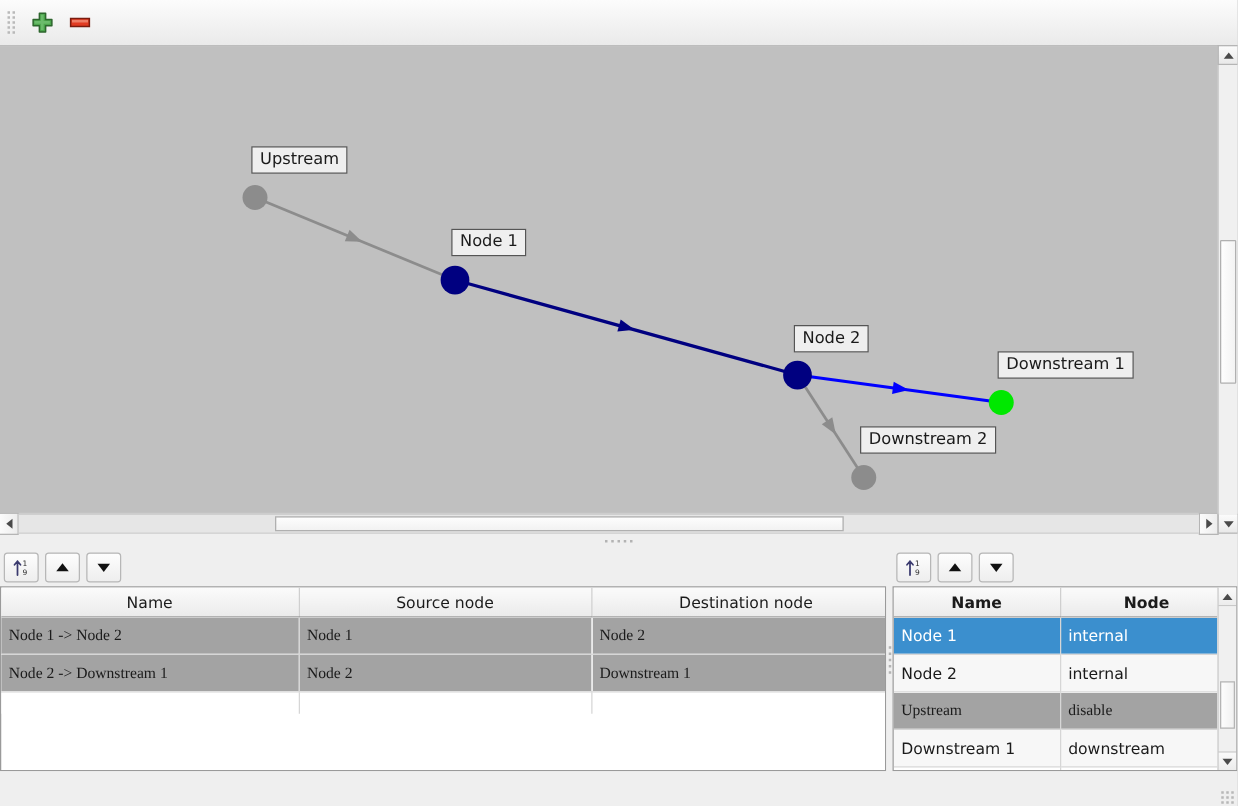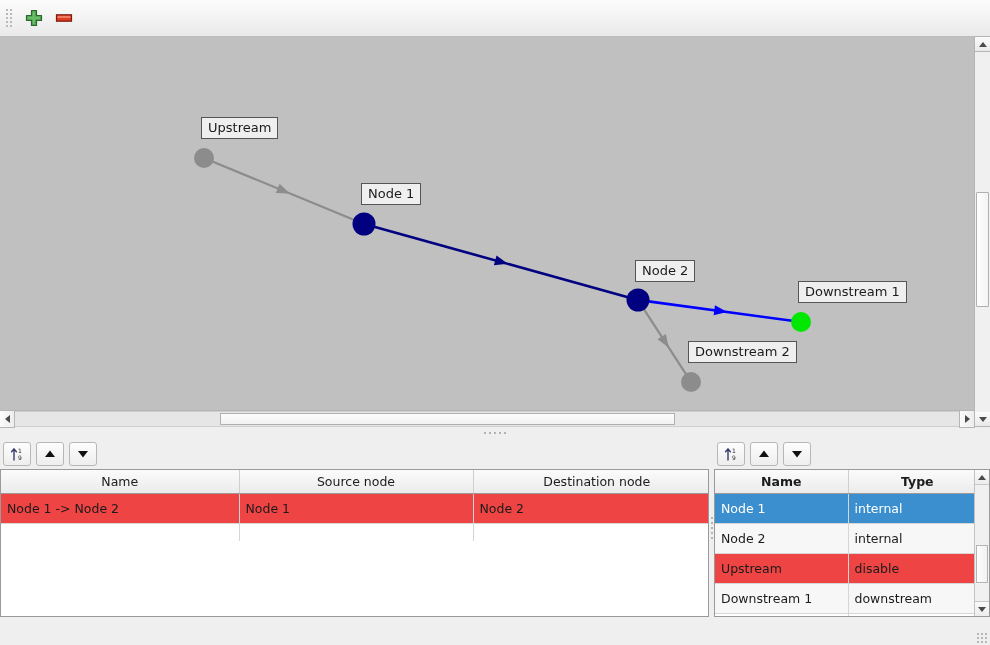--- a/index.html
+++ b/index.html
@@ -204,21 +204,21 @@
     padding: 0 6px;
     border-right: 1px solid #d6d6d6;
     border-bottom: 1px solid #d6d6d6;
     font-size: 12.5px;
     color: #1b1b1b;
     white-space: nowrap;
     overflow: hidden;
     text-overflow: ellipsis;
   }
   tbody td:last-child { border-right: none; }
-  tbody tr.odd td { background: #ef4444; }
+  tbody tr.odd td { background: #a3a3a3; font-family: Liberation Serif, serif; }
   tbody tr.even td { background: #f7f7f7; }
   tbody tr.selected td { background: #3b8fce; color: #ffffff; }
   tbody tr.filler td { height: 18px; background: #ffffff; border-bottom: none; }
 
   .tbl-vscroll {
     flex: 0 0 15px;
     background: #f0f0f0;
     border-left: 1px solid #c2c2c2;
     display: flex; flex-direction: column;
   }
@@ -376,20 +376,25 @@
                 <th>Source node</th>
                 <th>Destination node</th>
               </tr>
             </thead>
             <tbody id="edges-body">
                 <tr class="odd">
                   <td>Node 1 -&gt; Node 2</td>
                   <td>Node 1</td>
                   <td>Node 2</td>
                 </tr>
+                <tr class="odd">
+                  <td>Node 2 -&gt; Downstream 1</td>
+                  <td>Node 2</td>
+                  <td>Downstream 1</td>
+                </tr>
                 <tr class="filler">
                   <td></td>
                   <td></td>
                   <td></td>
                 </tr>
               </tbody>
           </table>
         </div>
       </div>
     </div>
@@ -427,21 +432,21 @@
       <div class="table-host">
         <div class="table-scroll">
           <table class="t-right">
             <colgroup>
                 <col style="width:133px">
                 <col>
               </colgroup>
             <thead>
               <tr>
                 <th>Name</th>
-                <th>Type</th>
+                <th>Node</th>
               </tr>
             </thead>
             <tbody id="nodes-body">
                 <tr class="selected">
                   <td>Node 1</td>
                   <td>internal</td>
                 </tr>
                 <tr class="even">
                   <td>Node 2</td>
                   <td>internal</td>

